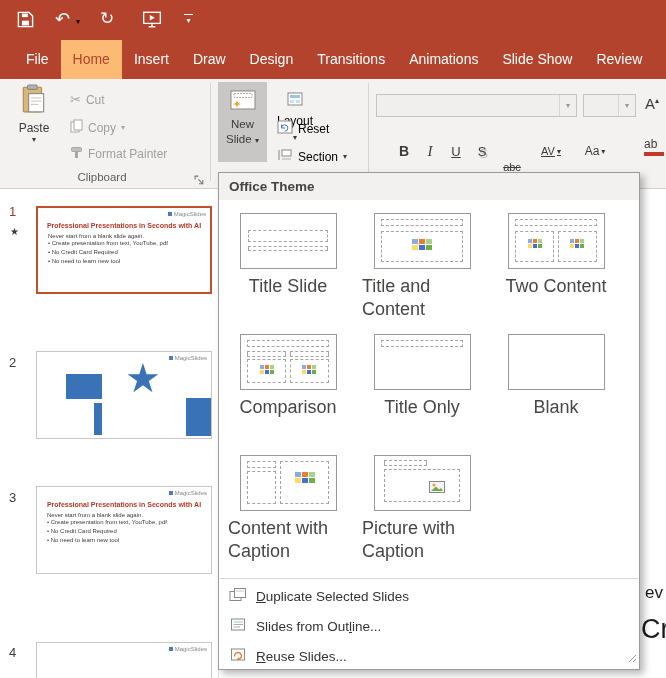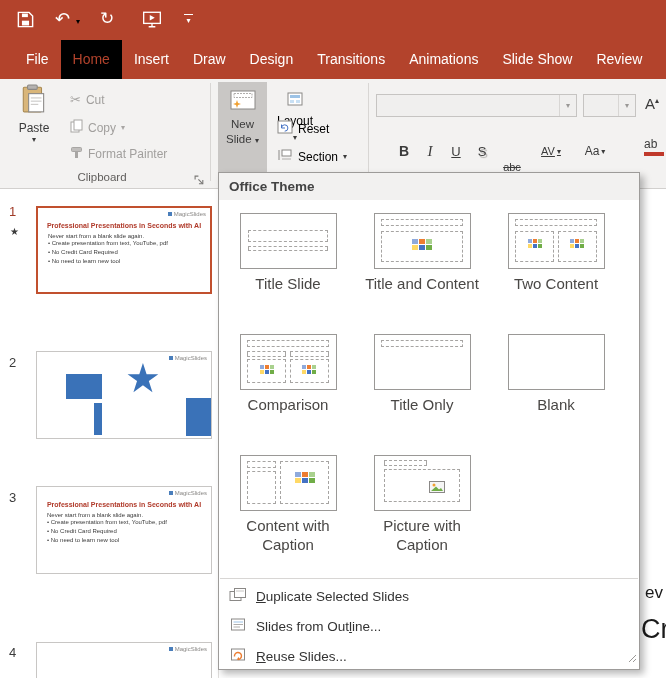--- a/index.html
+++ b/index.html
@@ -12,30 +12,30 @@
   .qat-btn { position:absolute; color:#fff; cursor:default; }
   .glyph-undo { font-size:18px; line-height:18px; }
   .glyph-redo { font-size:17px; line-height:17px; }
   .chev { font-size:8px; color:inherit; }
   .qat-custom { display:flex; flex-direction:column; align-items:center; }
   .qat-custom .bar { width:9px; height:1px; background:#fff; margin-bottom:1px; }
 
   
   .tabs { position:absolute; left:0; top:40px; width:666px; height:39px; background:#B3432C; display:flex; padding-left:14px; }
   .tab { padding:0 12px; line-height:39px; font-size:14px; color:#fff; white-space:nowrap; }
-  .tab.active { background:#000000; color:#B3432C; }
+  .tab.active { background:#fdba74; color:#B3432C; }
 
   
   .ribbon { position:absolute; left:0; top:79px; width:666px; height:110px; background:#F3F2F1; border-bottom:1px solid #D2D0CE; z-index:5; }
   .vsep { position:absolute; top:4px; height:98px; width:1px; background:#D8D6D4; }
   .big-btn { position:absolute; display:flex; flex-direction:column; align-items:center; font-size:12px; color:#3B3B3B; }
   .small-btn { position:absolute; display:flex; align-items:center; gap:5px; font-size:12px; }
   .disabled { color:#A19F9D; }
   .grp-label { position:absolute; left:0; top:92px; width:204px; text-align:center; font-size:11.5px; color:#605E5C; }
-  .newslide { position:absolute; left:218px; top:3px; width:49px; height:90px; background:#C9C7C5; display:flex; flex-direction:column; align-items:center; font-size:11.5px; color:#3B3B3B; line-height:1.3; }
+  .newslide { position:absolute; left:218px; top:3px; width:49px; height:80px; background:#C9C7C5; display:flex; flex-direction:column; align-items:center; font-size:11.5px; color:#3B3B3B; line-height:1.3; }
   .combo { position:absolute; top:15px; height:23px; background:#F0EFEE; border:1px solid #C6C4C2; display:flex; }
   .combo .cfill { flex:1; }
   .combo .cdrop { width:17px; border-left:1px solid #D8D6D4; color:#9A9896; font-size:8px; display:flex; align-items:center; justify-content:center; }
   .fbtn { position:absolute; top:60px; height:24px; display:flex; align-items:center; justify-content:center; color:#3B3B3B; }
   .b-bold { font-weight:bold; font-size:14px; }
   .b-italic { font-style:italic; font-family:"Liberation Serif", serif; font-size:15px; }
   .b-under { text-decoration:underline; font-size:13px; }
   .b-shadow { font-size:13px; text-shadow:1.5px 1.5px 1px #B0AEAC; }
   .b-strike { font-size:11px; text-decoration:line-through;margin-top:16px; }
   .b-small { font-size:11px; }
@@ -64,21 +64,21 @@
   .editor { position:absolute; left:219px; top:190px; width:447px; height:488px; background:#fff; z-index:0; }
   .frag1 { position:absolute; left:645px; top:583px; font-size:17px; color:#1A1A1A; }
   .frag2 { position:absolute; left:641px; top:614px; font-size:27px; color:#1A1A1A; }
 
   
   .menu { position:absolute; left:218px; top:172px; width:422px; height:498px; background:#fff; border:1px solid #9D9B99; box-shadow:4px 4px 7px rgba(0,0,0,0.28); z-index:30; }
   .menu-header { height:27px; line-height:27px; padding-left:10px; font-size:13.5px; font-weight:bold; color:#444; background:#F2F1F0; }
   .gallery { padding:13px 0 0 2px; display:grid; grid-template-columns:repeat(3,134px); }
   .gcell { height:121px; display:flex; flex-direction:column; align-items:center; }
   .gthumb { width:97px; height:56px; border:1px solid #9A9896; background:#fff; position:relative; flex:none; }
-  .glabel { margin-top:6px; font-size:15px; color:#494745; text-align:center; line-height:1.25; max-width:120px; }
+  .glabel { margin-top:6px; font-size:18px; color:#494745; line-height:1.25; max-width:120px; }
   .ph { position:absolute; border:1px dashed #A6A4A2; }
   .mini { position:absolute; left:50%; top:25%; transform:translateX(-50%); display:grid; grid-template-columns:repeat(3,6px); grid-auto-rows:5px; gap:1px; }
   .mini.small { grid-template-columns:repeat(3,4px); grid-auto-rows:4px; }
   .mini i { display:block; }
   .mini i:nth-child(1){background:#8FAADC}
   .mini i:nth-child(2){background:#ED7D31}
   .mini i:nth-child(3){background:#A9D18E}
   .mini i:nth-child(4){background:#FFD966}
   .mini i:nth-child(5){background:#4472C4}
   .mini i:nth-child(6){background:#70AD47}

